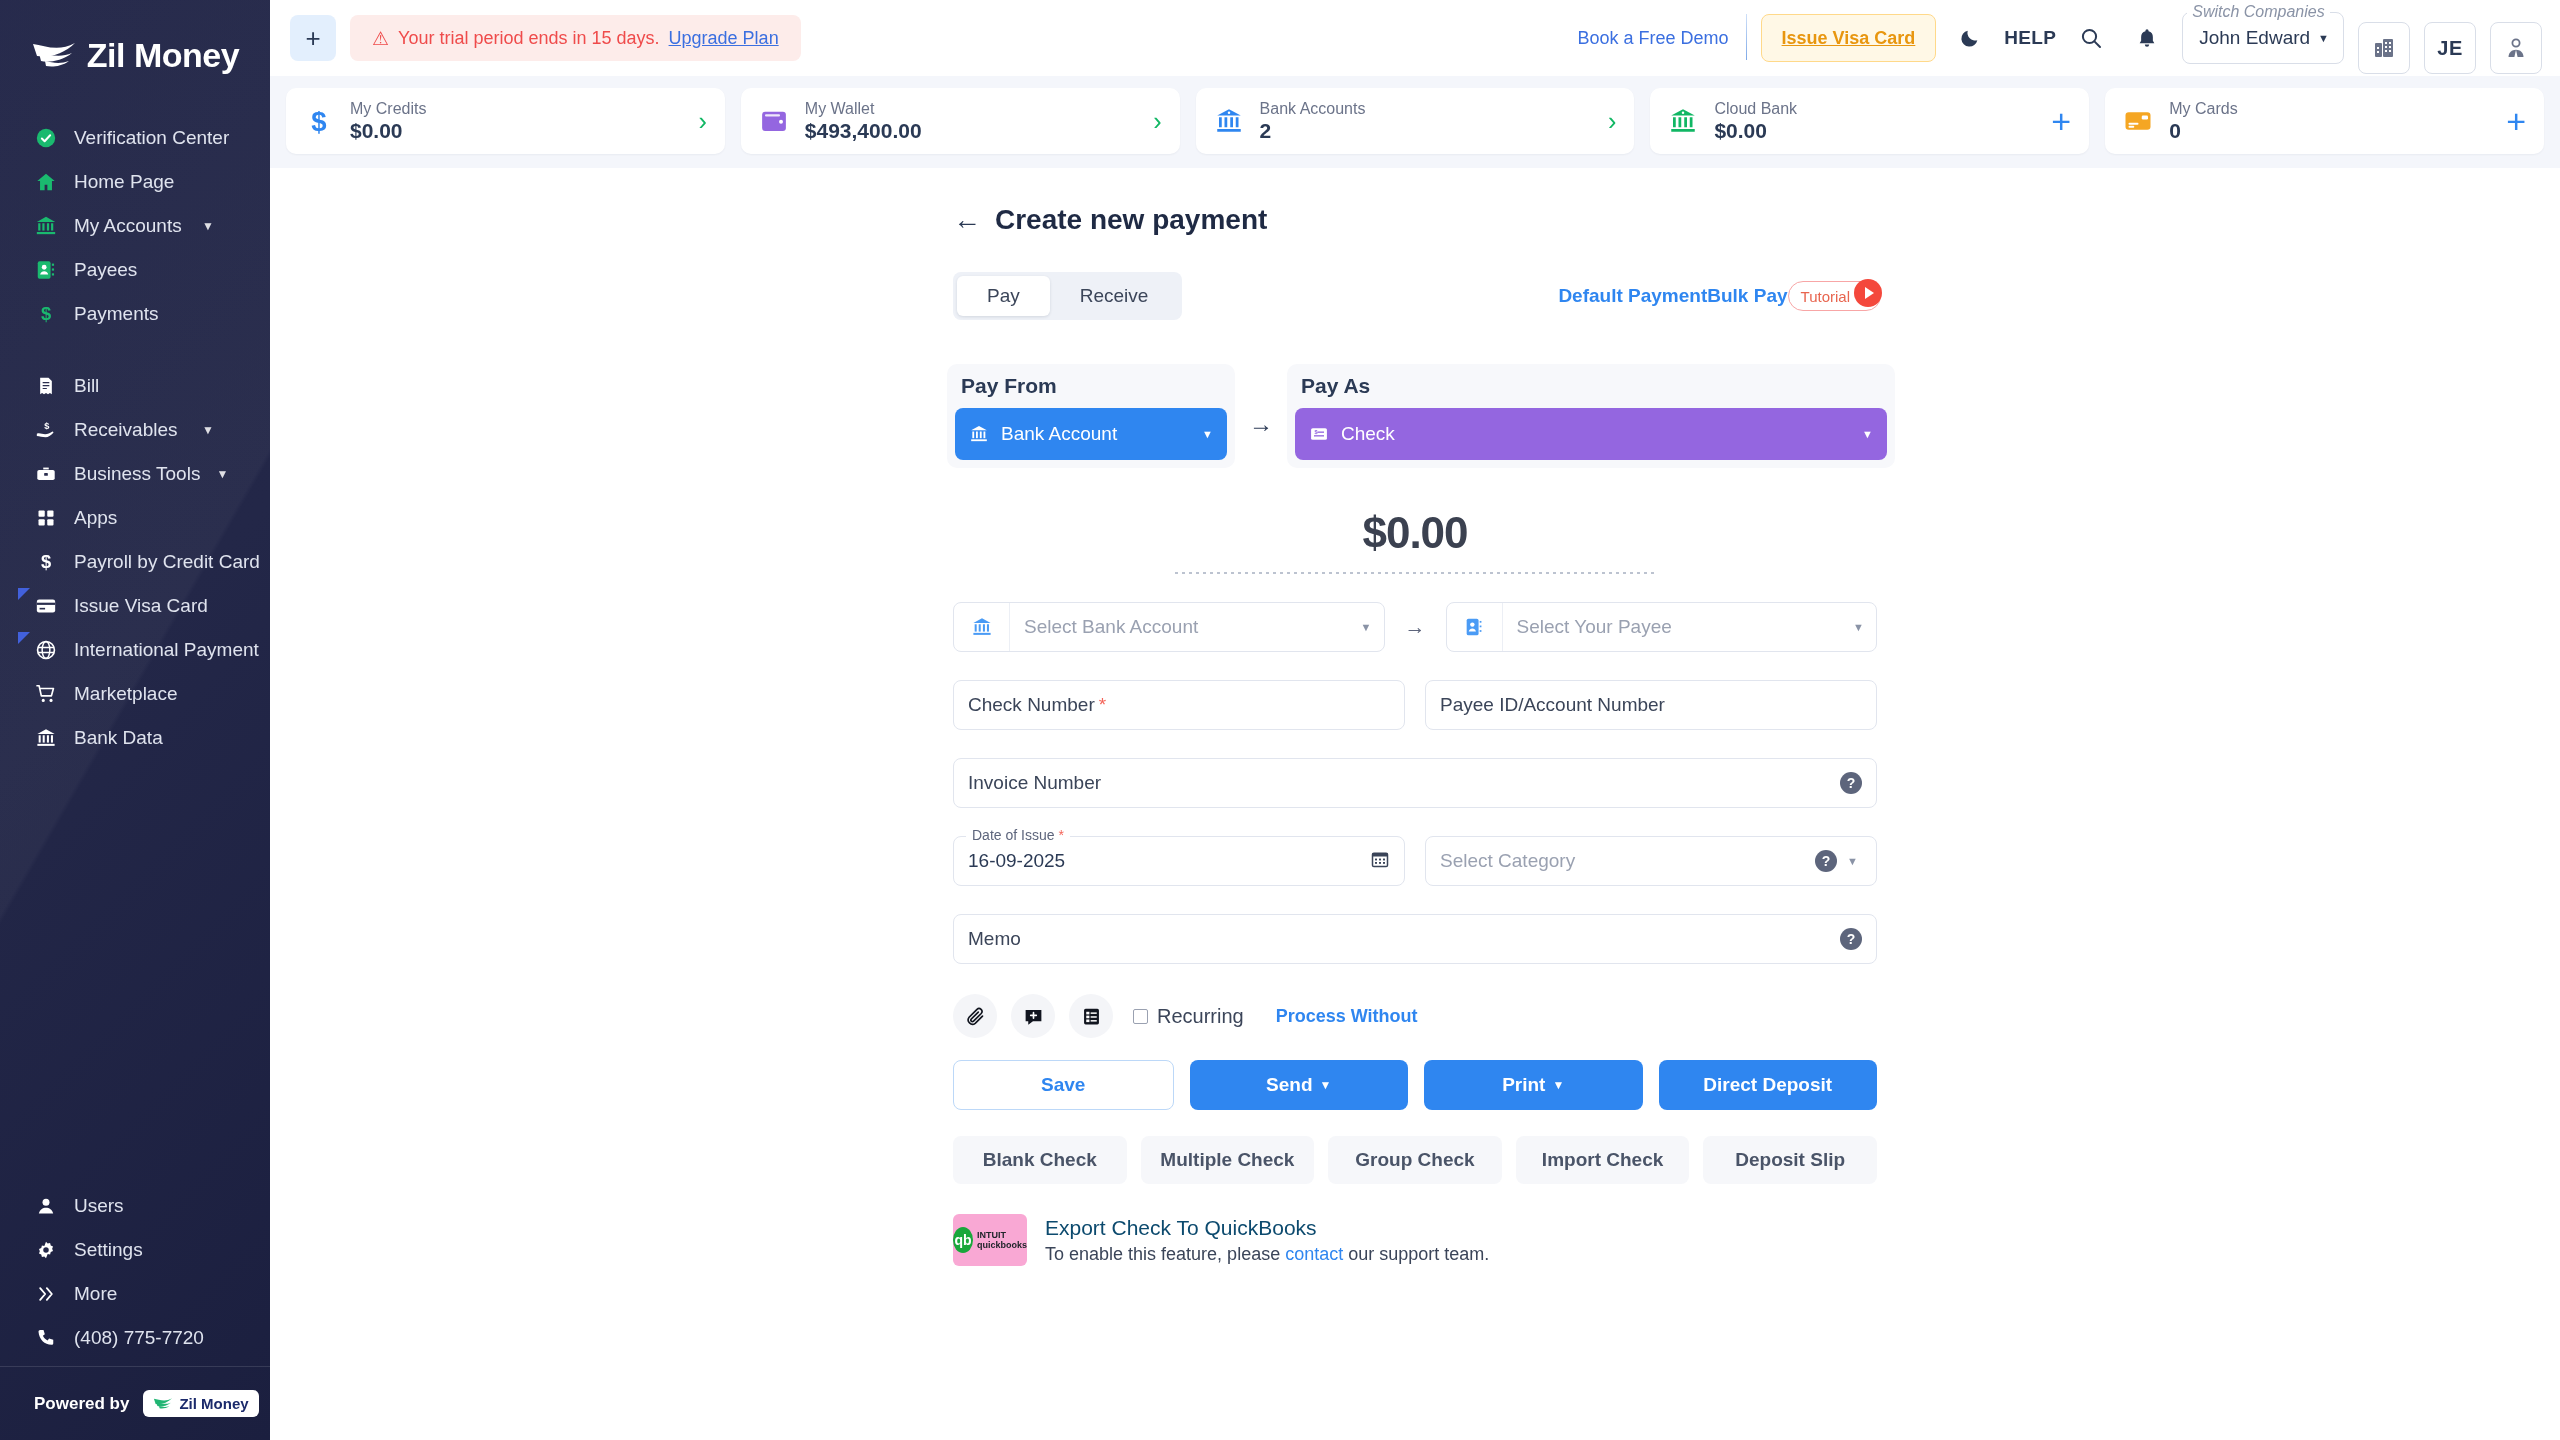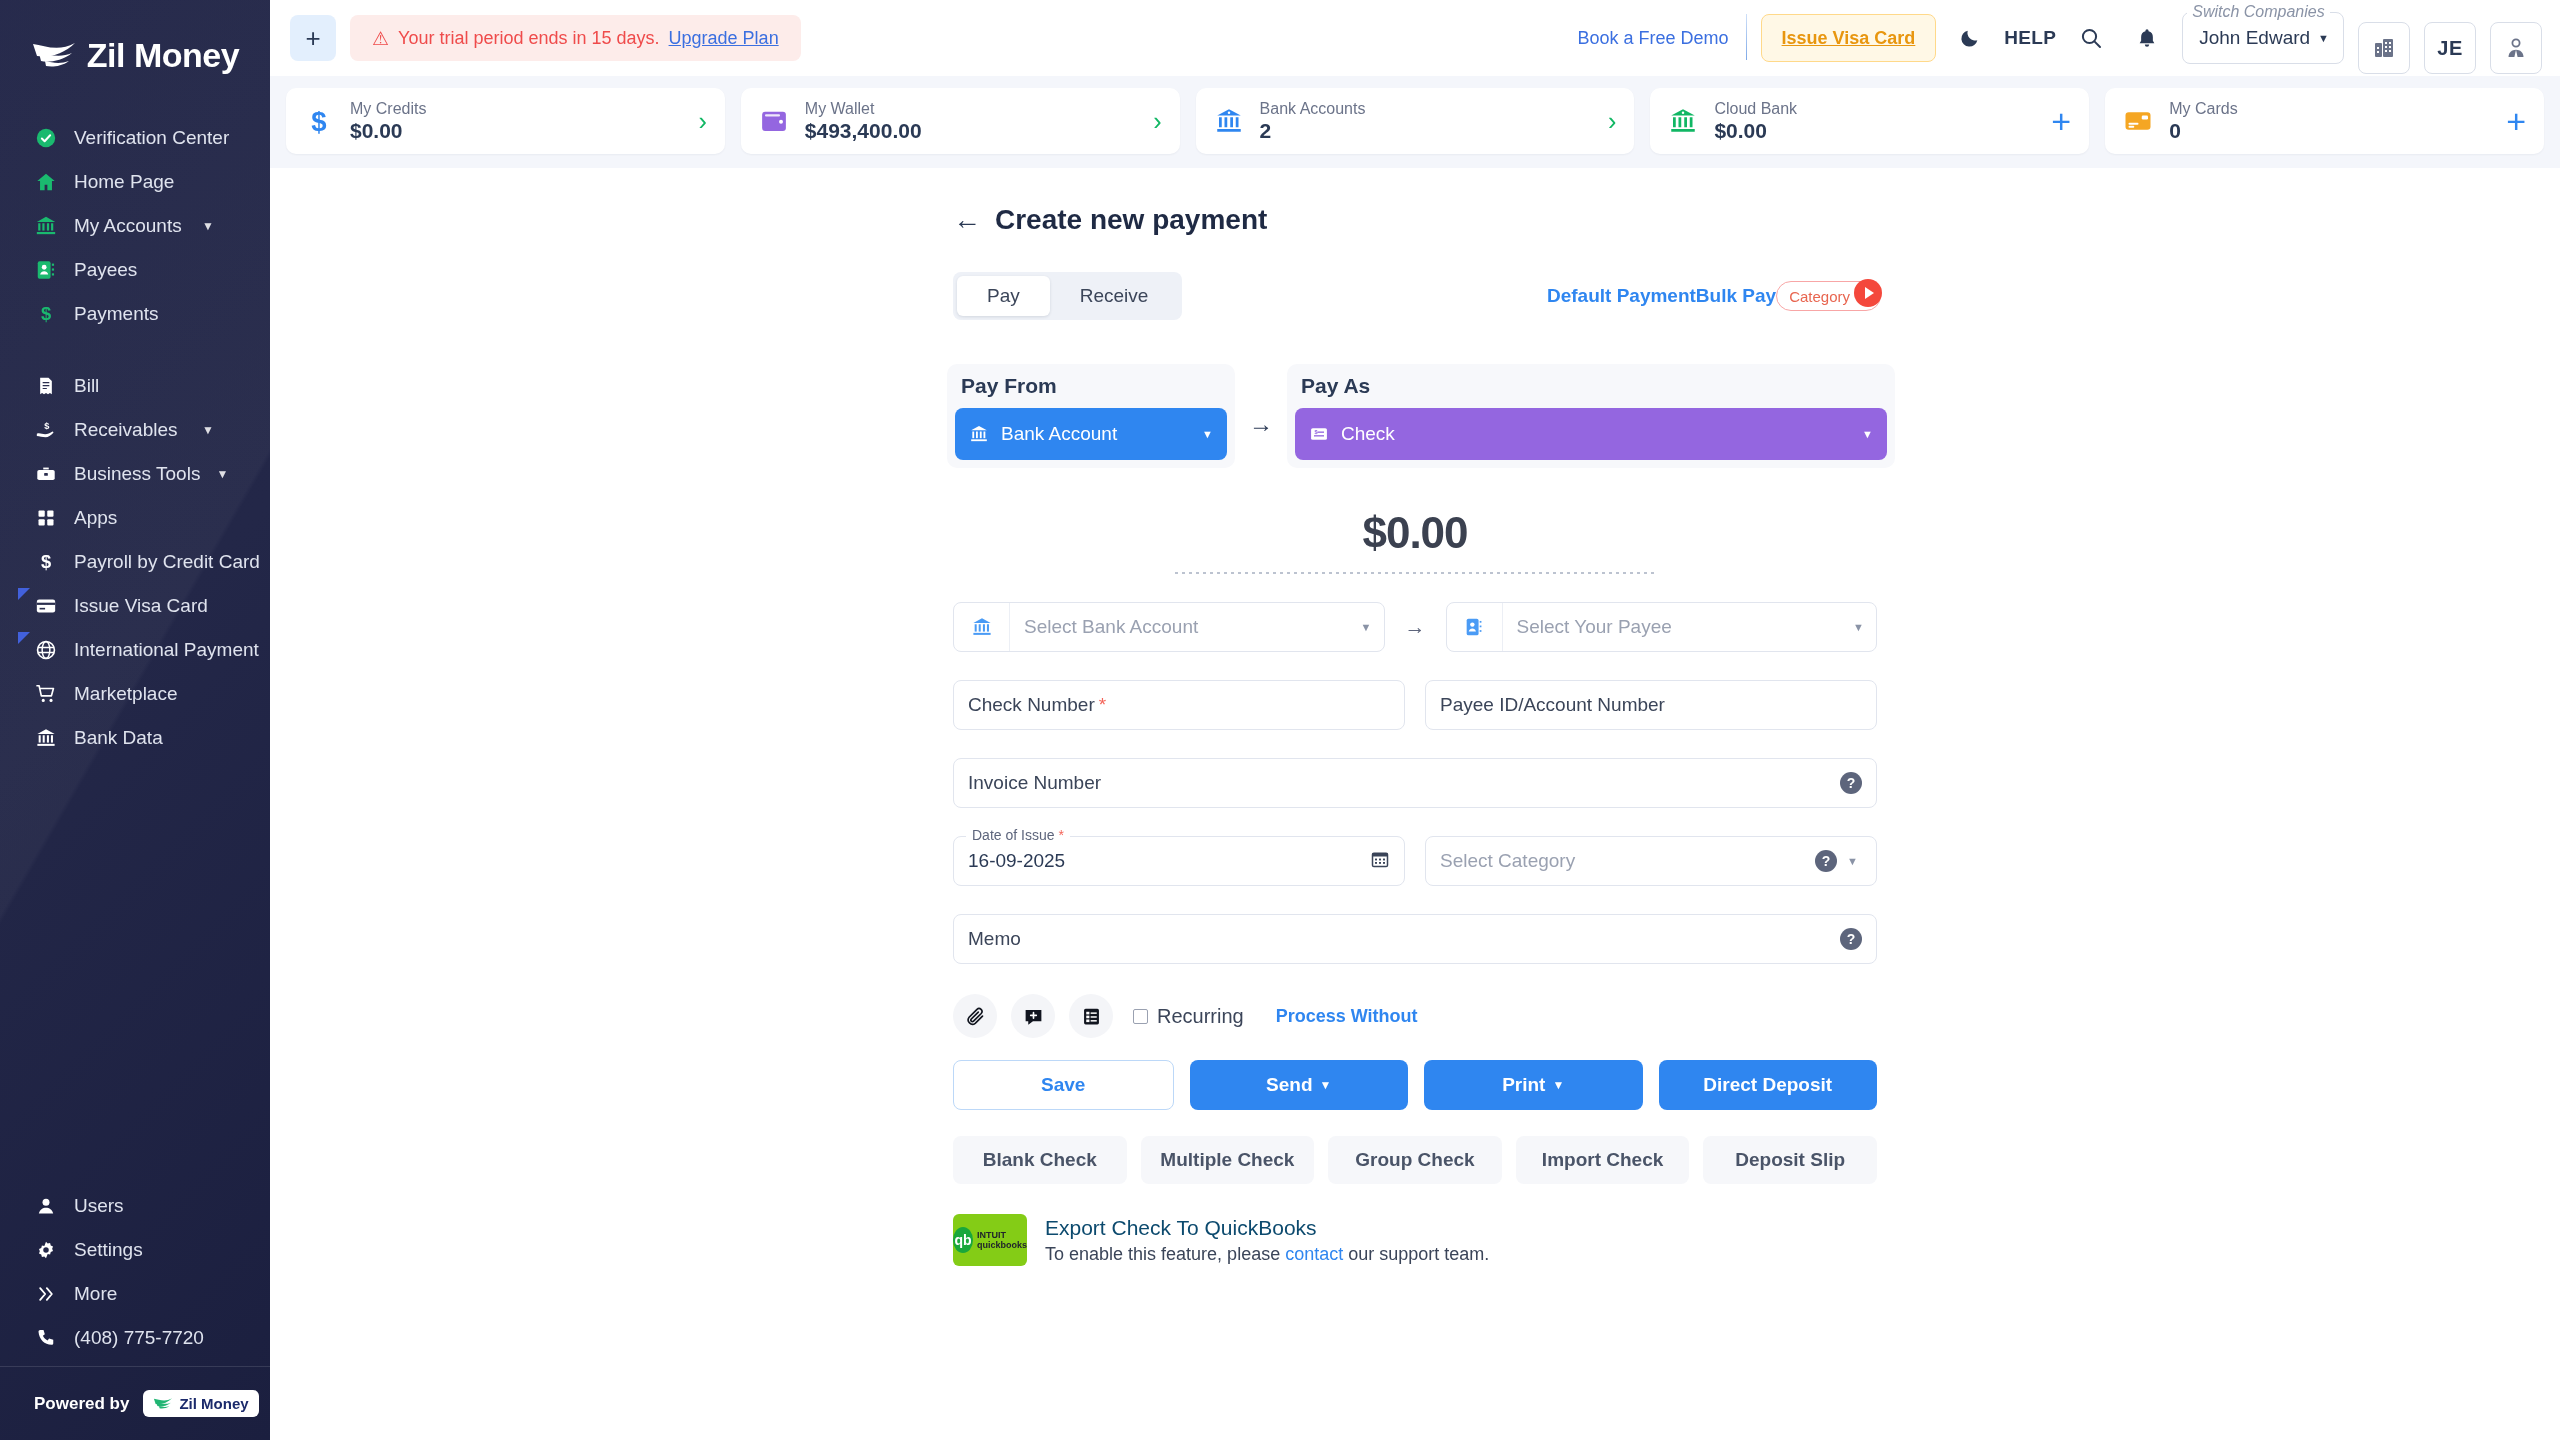--- a/index.html
+++ b/index.html
@@ -207,21 +207,21 @@
   .btn.ghost { background:#fff; color:#2f86f0; border:1px solid #bcd8f8; }
   .btn .dn { font-size:12px; margin-left:7px; }
 
   .chiprow { display:flex; gap:14px; margin-top: 26px; padding: 0 18px; }
   .chip {
     flex:1 1 0; height:48px; border-radius:8px; background:#f6f7fa; color:#4a5468;
     display:flex; align-items:center; justify-content:center; font-size:19px; font-weight:700; cursor:pointer;
   }
 
   .qbrow { display:flex; gap:18px; margin-top: 30px; padding: 0 18px; align-items:center; }
-  .qbbox { width:74px; height:52px; background:#84cc16; border-radius:6px; display:flex; align-items:center; justify-content:center; gap:4px; }
+  .qbbox { width:74px; height:52px; background:#f9a8d4; border-radius:6px; display:flex; align-items:center; justify-content:center; gap:4px; }
   .qb-logo { width:26px; height:26px; border-radius:50%; background:#19a73b; color:#fff;
              font-size:14px; font-weight:700; display:flex; align-items:center; justify-content:center; }
   .qb-txt { font-size:9px; line-height:10px; color:#21252b; font-weight:700; }
   .qbtext .t1 { font-size:21px; color:#0c4a6e; font-weight:400; }
   .qbtext .t2 { font-size:18px; color:#3b4559; margin-top:4px; }
   .qbtext .t2 a { color:#2f86f0; text-decoration:none; }
 </style>
 </head>
 <body>
 
@@ -630,21 +630,21 @@
 
         <div class="tabs-row">
           <div class="seg">
             <div class="on">Pay</div>
             <div>Receive</div>
           </div>
           <div class="tabs-right">
             <span class="lnk">Default Payment</span>
             <span class="lnk">Bulk Pay</span>
             <span class="tut">
-              <span>Category</span>
+              <span>Tutorial</span>
               <span class="play"></span>
             </span>
           </div>
         </div>
 
         <div class="payrow">
           <div class="paygroup">
             <div class="cap">Pay From</div>
             <div class="paysel" style="background:#2f86f0;">
               <svg width="20" height="20" viewBox="0 0 24 24">

